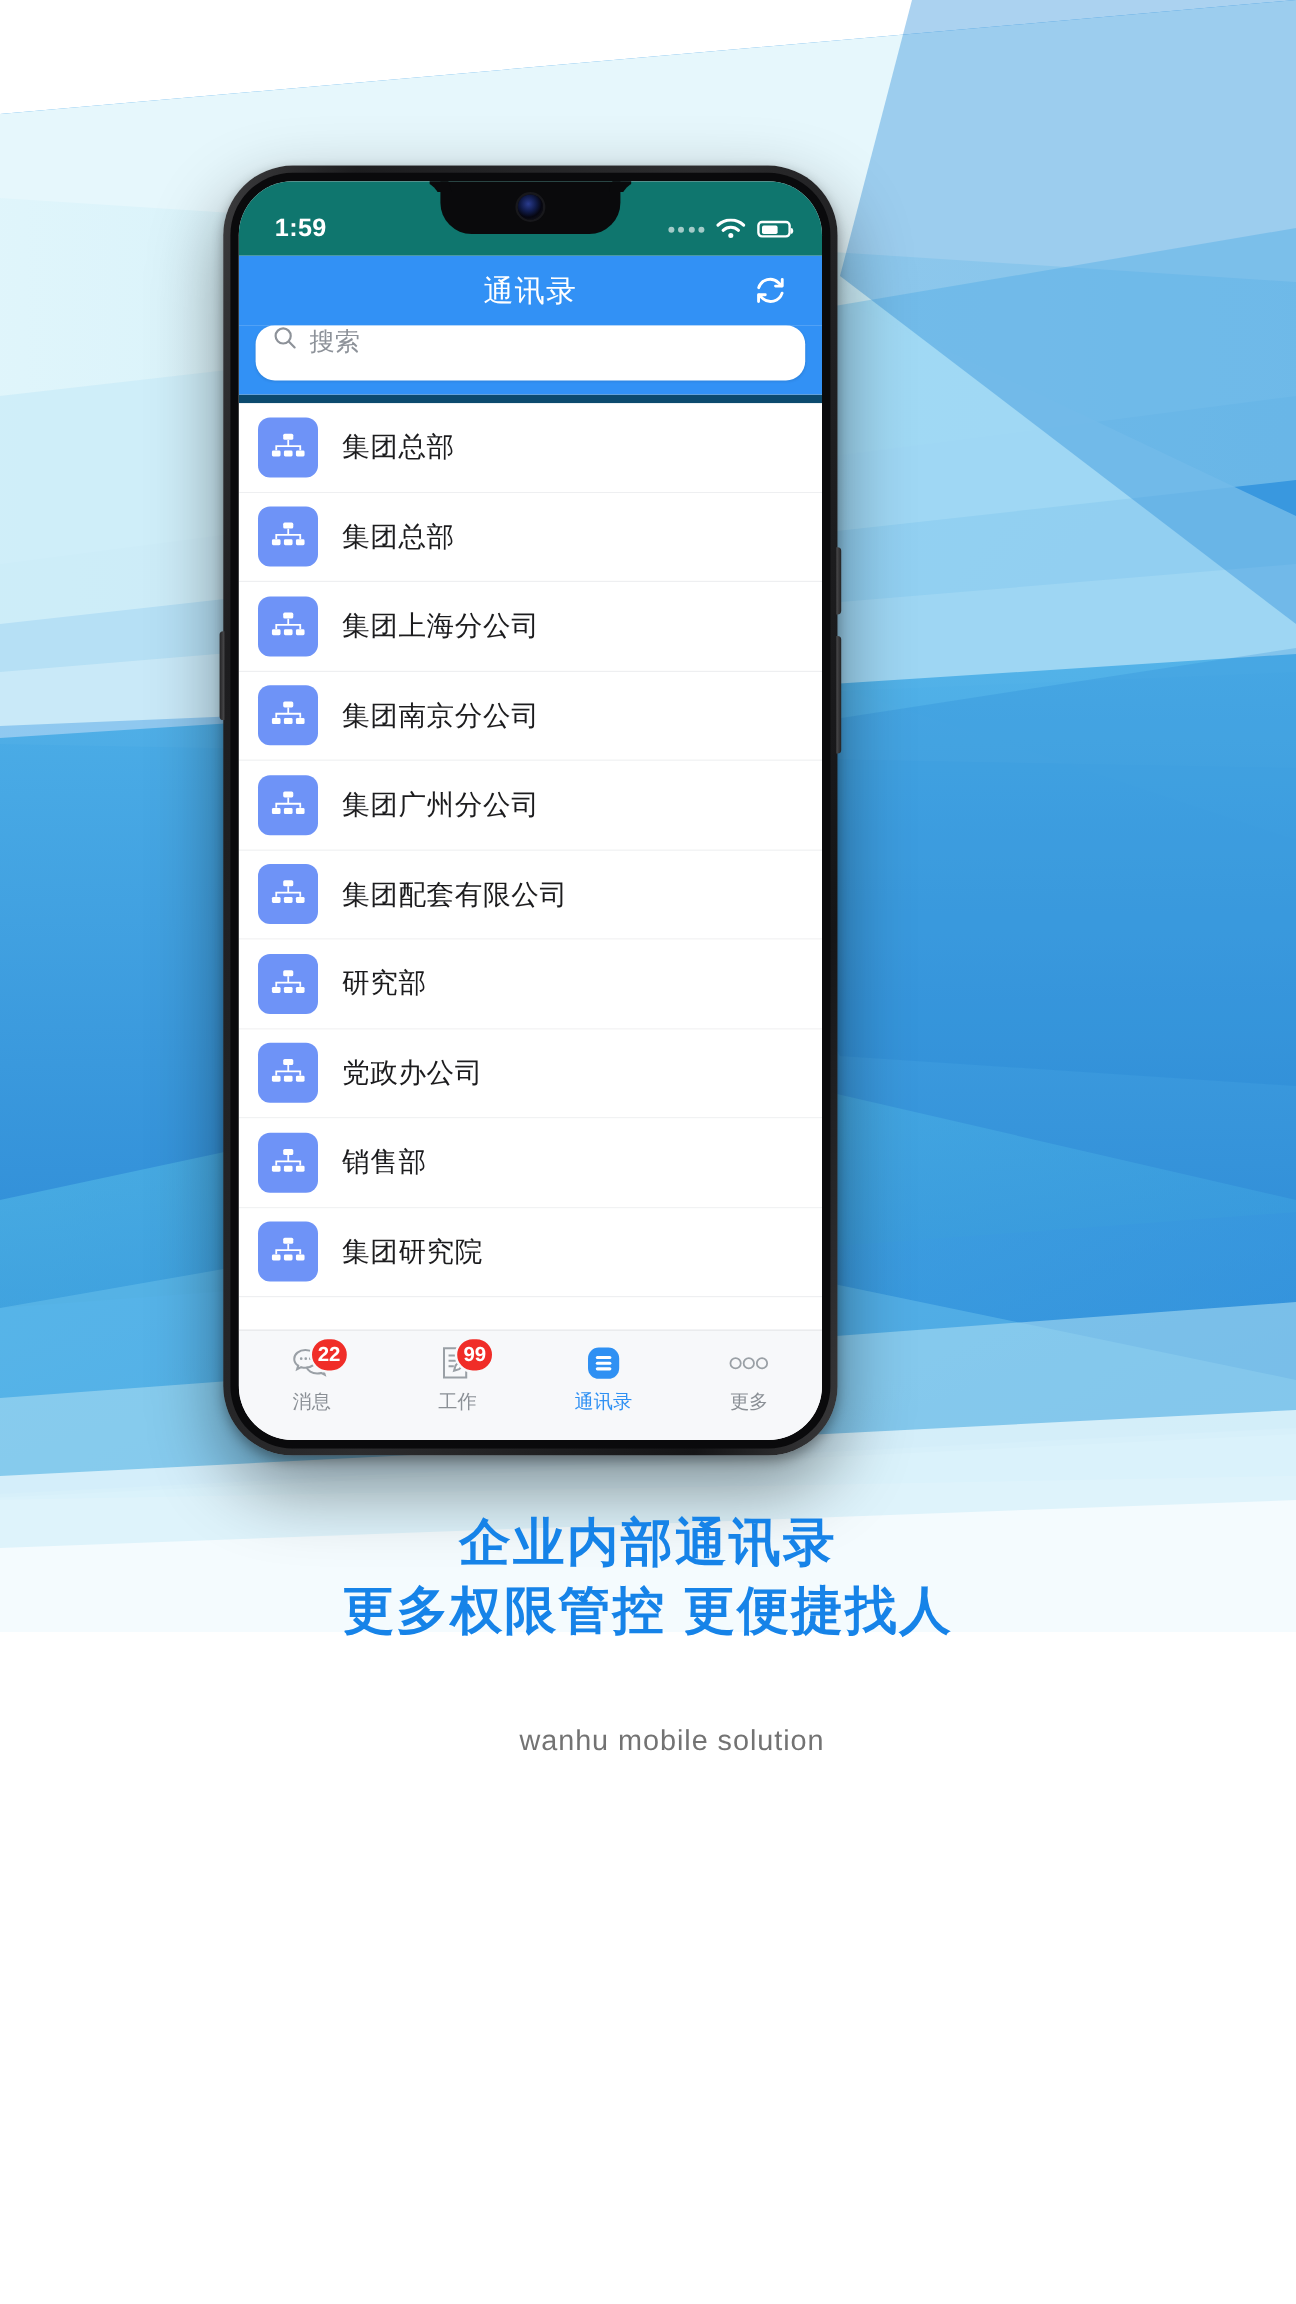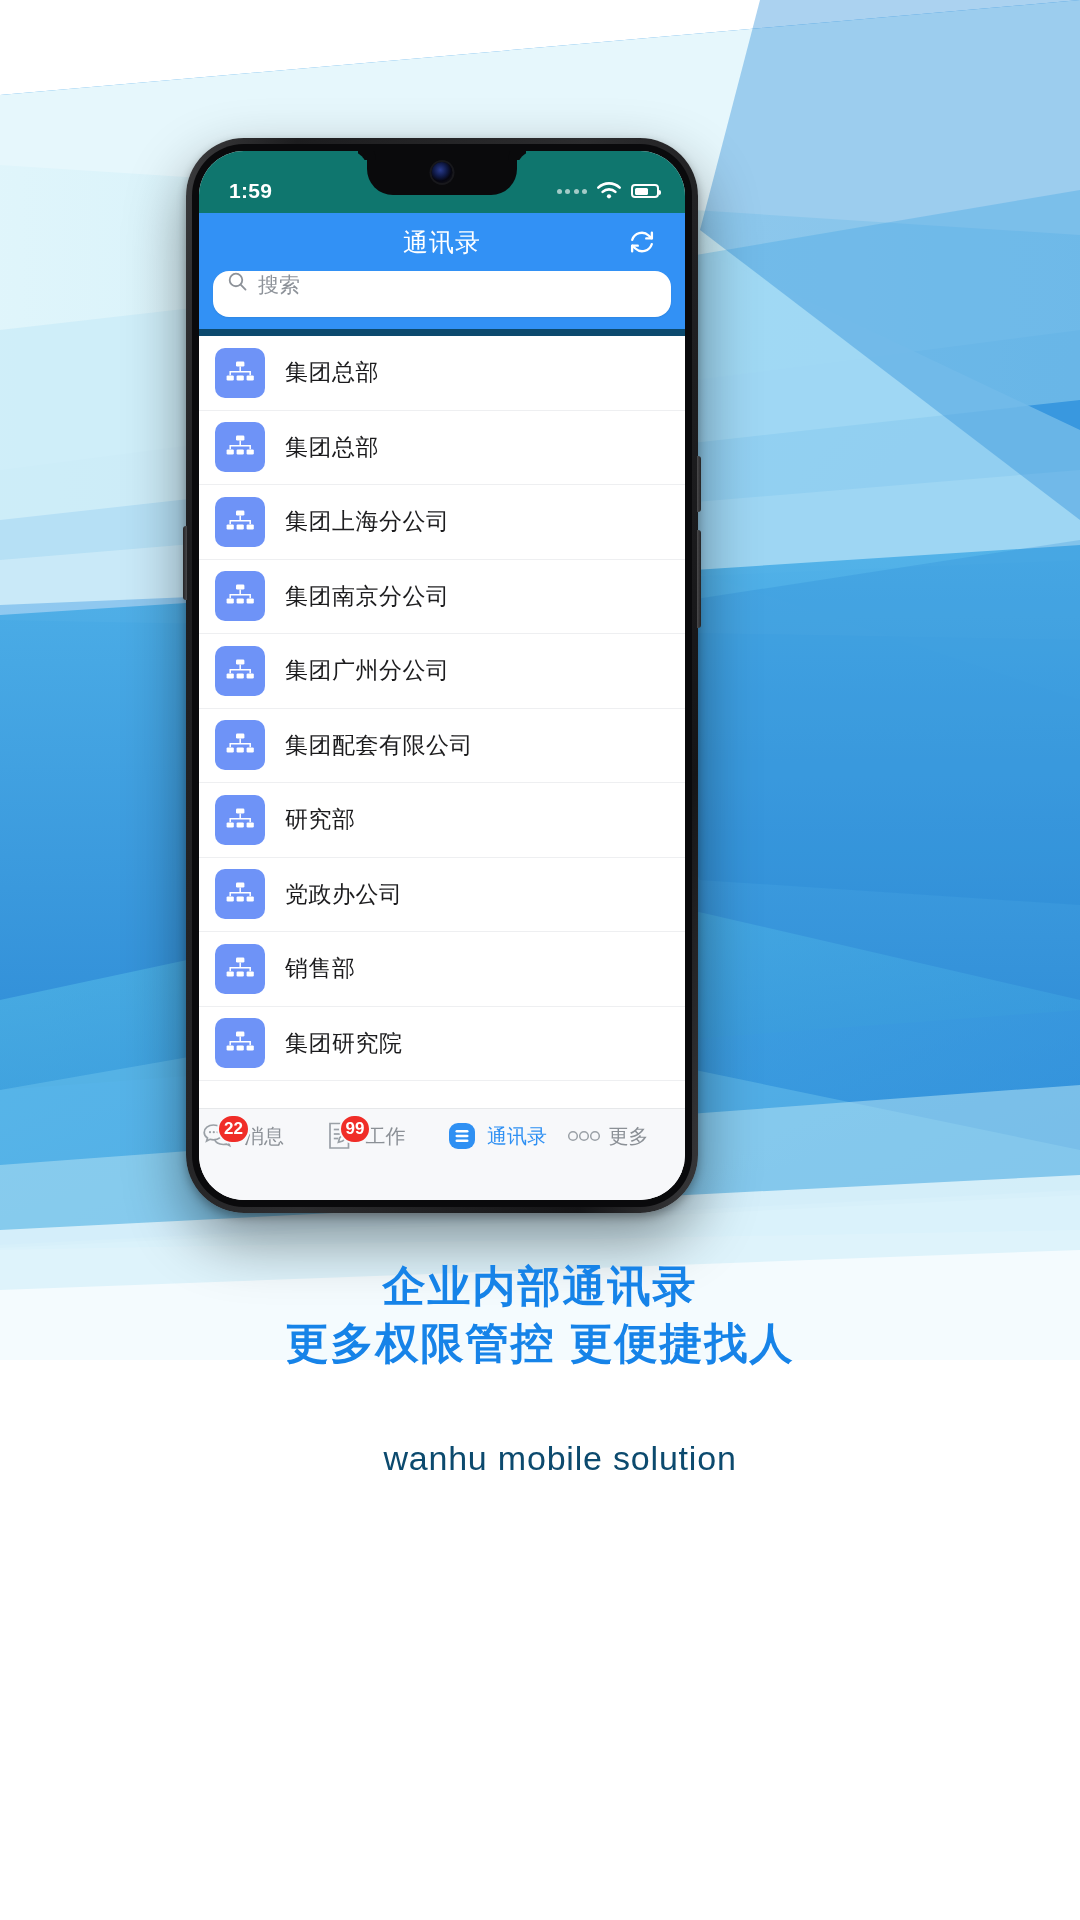--- a/index.html
+++ b/index.html
@@ -127,23 +127,23 @@
     display:flex; align-items:center; justify-content:center;
   }
   .row-label{ font-size:23px; color:#1c1c1e; letter-spacing:.5px; }
 
   
   .tabbar{
     flex:0 0 auto; height:92px; background:#f7f8fa;
     border-top:1px solid #e6e8ea;
     display:flex; align-items:flex-start; padding-top:10px;
   }
-  .tab{ flex:1; display:flex; align-items:center; gap:5px; position:relative; }
+  .tab{ flex:1; display:flex; flex-direction:column; align-items:center; gap:5px; position:relative; }
   .tab-ico{ position:relative; width:40px; height:34px; display:flex; align-items:center; justify-content:center; }
-  .tab-lbl{ font-size:20px; color:#8b9096; }
+  .tab-lbl{ font-size:16px; color:#8b9096; }
   .tab.active .tab-lbl{ color:#2f90f3; }
   .badge{
     position:absolute; top:-5px; left:18px;
     min-width:30px; height:30px; padding:0 5px;
     background:#f02d28; border-radius:15px;
     color:#fff; font-size:17px; font-weight:bold;
     display:flex; align-items:center; justify-content:center;
     border:2px solid #f7f8fa;
   }
 
@@ -153,21 +153,21 @@
     text-align:center;
   }
   .headline{
     font-size:43px; color:#1683e8; line-height:1.32; letter-spacing:2px;
     font-weight:700;
   }
   .sub{
     margin-top:62px;
     font-size:31px; color:#2b93ef; line-height:1.45; letter-spacing:1.5px;
   }
-  .sub .en{ font-size:34px; color:#0c4a6e; letter-spacing:.8px;padding-left:40px; }
+  .sub .en{ font-size:24px; color:#737373; letter-spacing:.8px;padding-left:40px; }
 </style>
 </head>
 <body>
 
 <svg id="bg" viewBox="0 0 1080 1920" preserveAspectRatio="none">
   <defs>
     <linearGradient id="gA" x1="0" y1="0" x2="1" y2="1">
       <stop offset="0%" stop-color="#3a9fe8"></stop>
         <stop offset="100%" stop-color="#2f86d8"></stop>
     </linearGradient>

